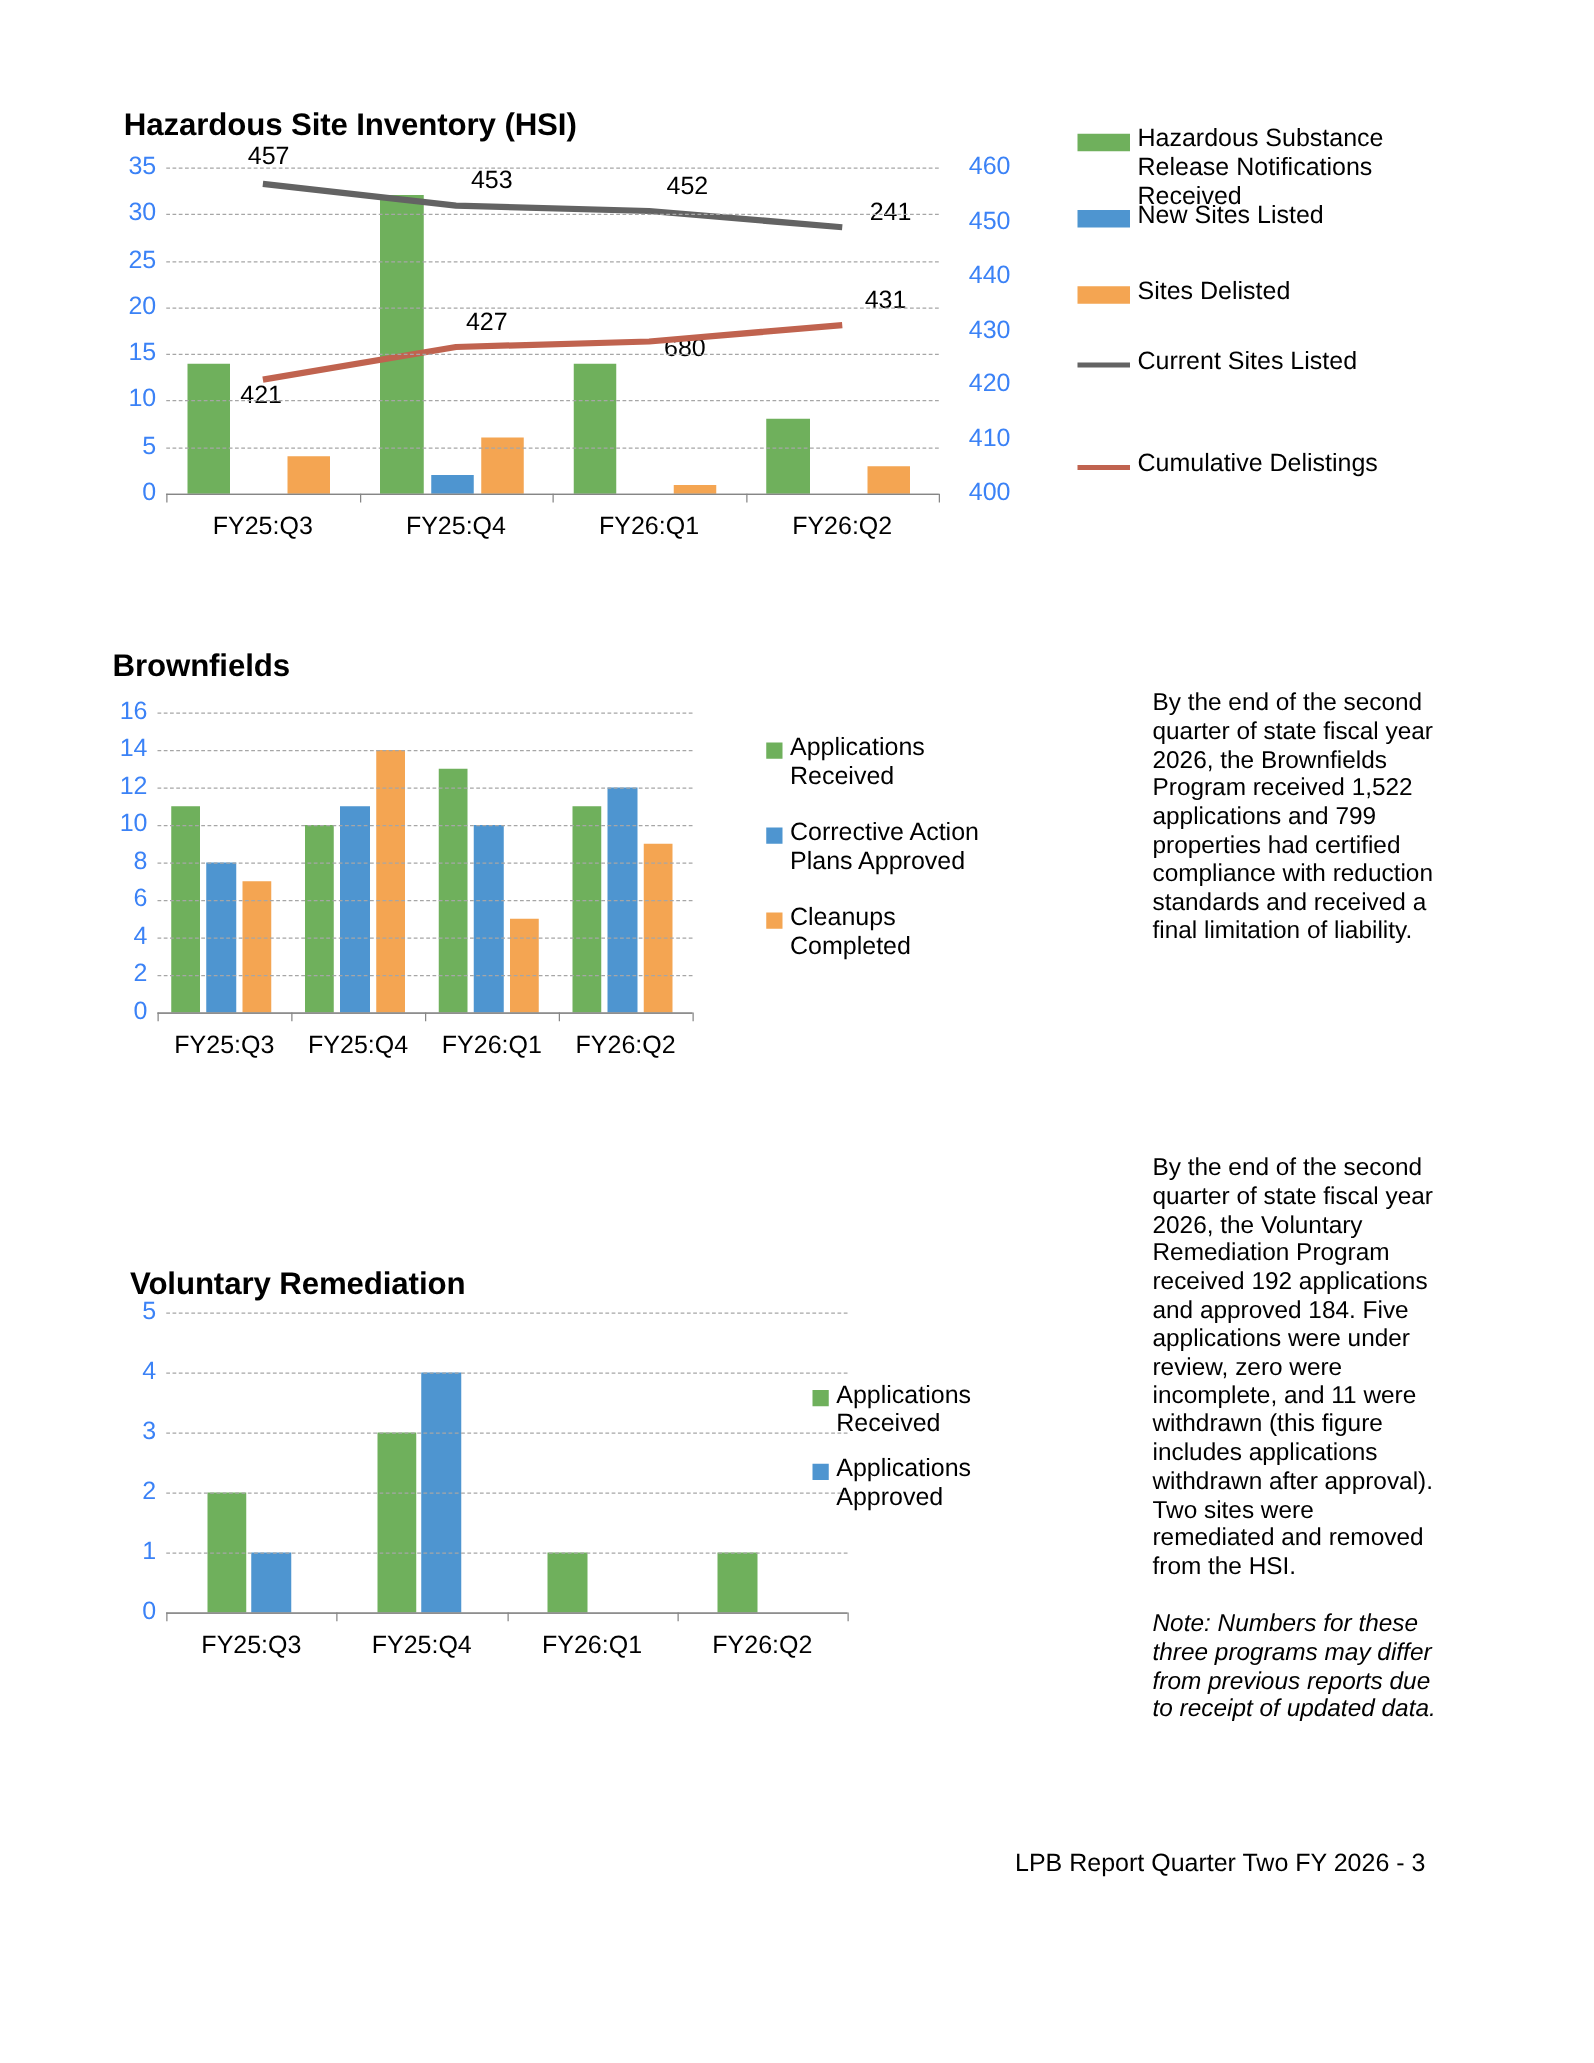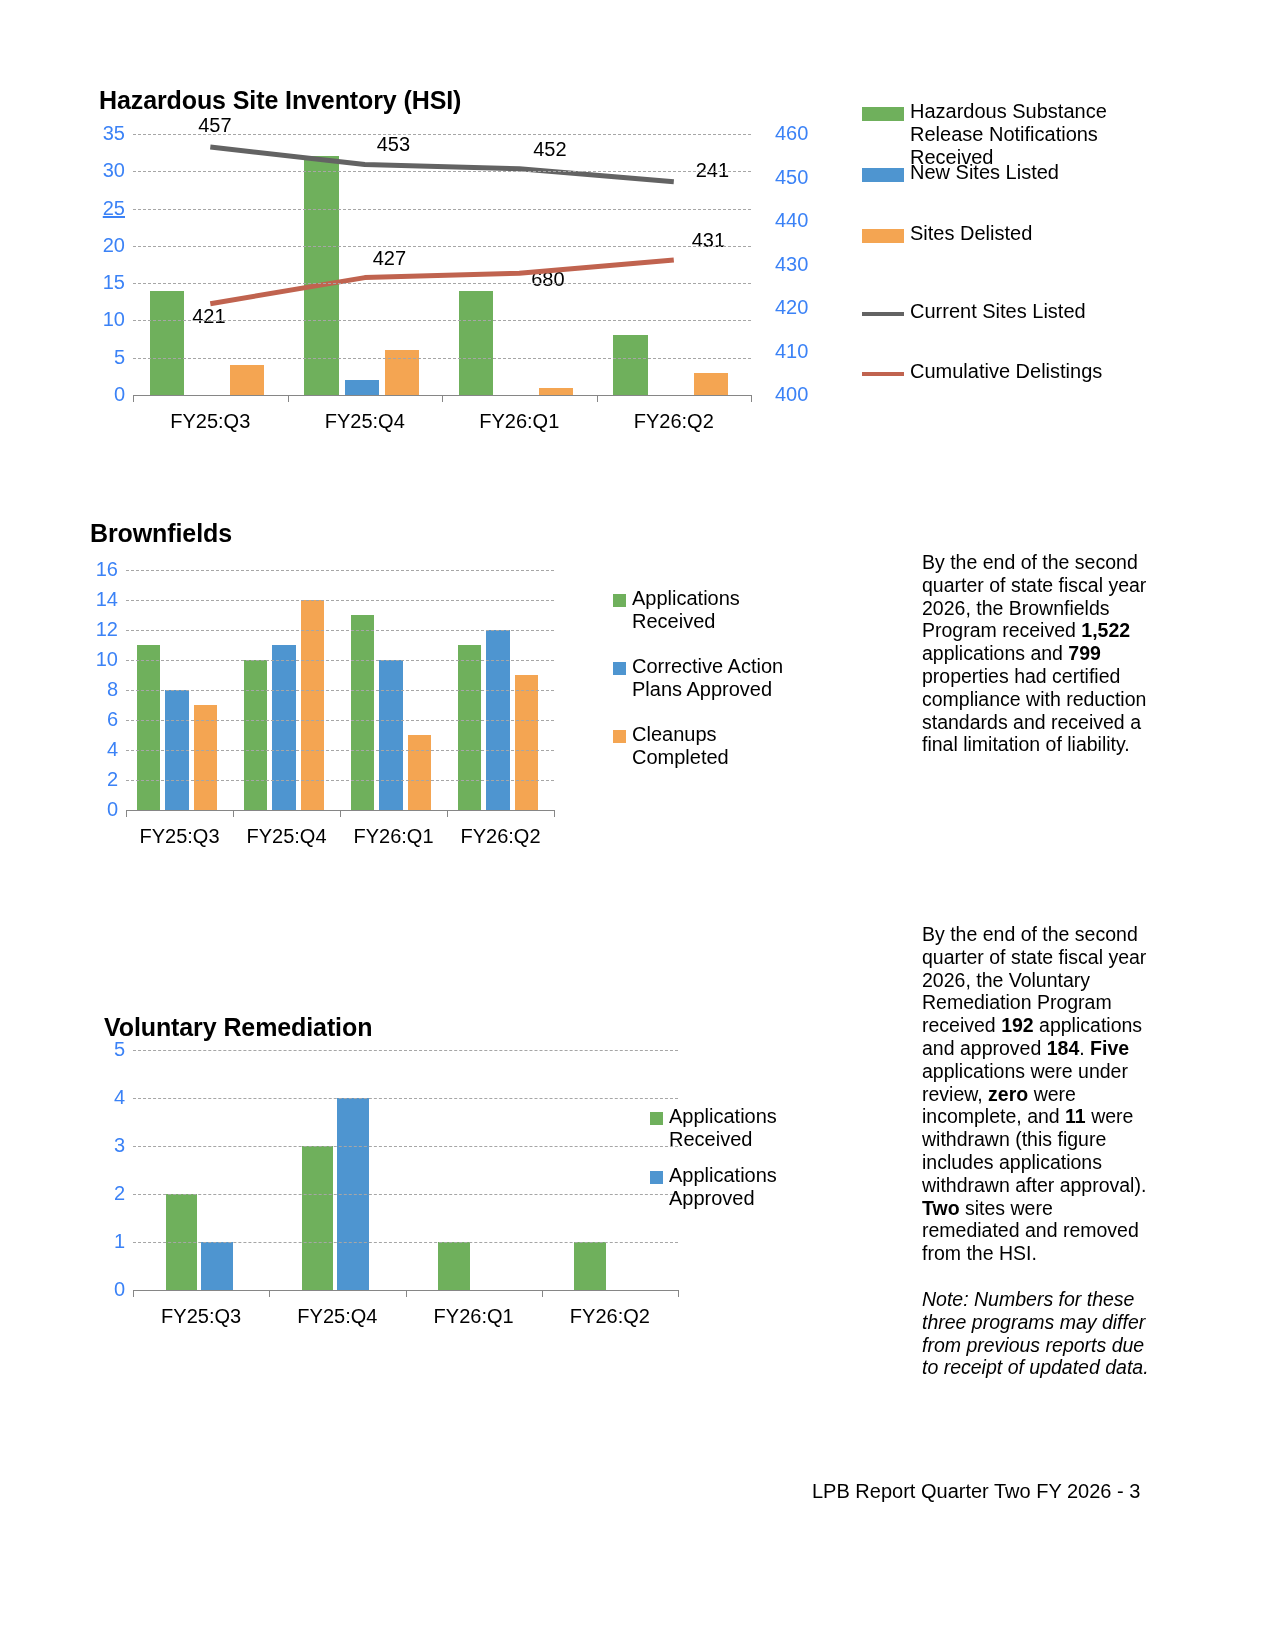--- a/index.html
+++ b/index.html
@@ -91,21 +91,21 @@
   }
 
   
   .sidetext {
     position:absolute;
     font-size:19.5px;
     line-height:22.8px;
     color:#000;
     text-align:left;
   }
-  .sidetext b { font-weight:bold; }
+  .sidetext b { font-weight:normal; }
   .sidetext .note { font-style:italic; display:block; margin-top:23px; }
 
   .footer {
     position:absolute;
     font-size:20px;
     color:#000;
     white-space:nowrap;
   }
 </style>
 </head>
@@ -143,21 +143,21 @@
         <div class="axis-left-lbl" style="left: 75px; top: 384px; width: 50px;">0</div>
         <div class="gridline" style="left: 133px; width: 618px; top: 357.714px;"></div>
         <div class="axis-left-lbl" style="left: 75px; top: 346.714px; width: 50px;">5</div>
         <div class="gridline" style="left: 133px; width: 618px; top: 320.429px;"></div>
         <div class="axis-left-lbl" style="left: 75px; top: 309.429px; width: 50px;">10</div>
         <div class="gridline" style="left: 133px; width: 618px; top: 283.143px;"></div>
         <div class="axis-left-lbl" style="left: 75px; top: 272.143px; width: 50px;">15</div>
         <div class="gridline" style="left: 133px; width: 618px; top: 245.857px;"></div>
         <div class="axis-left-lbl" style="left: 75px; top: 234.857px; width: 50px;">20</div>
         <div class="gridline" style="left: 133px; width: 618px; top: 208.571px;"></div>
-        <div class="axis-left-lbl" style="left: 75px; top: 197.571px; width: 50px; text-decoration: underline;">25</div>
+        <div class="axis-left-lbl" style="left: 75px; top: 197.571px; width: 50px;">25</div>
         <div class="gridline" style="left: 133px; width: 618px; top: 171.286px;"></div>
         <div class="axis-left-lbl" style="left: 75px; top: 160.286px; width: 50px;">30</div>
         <div class="gridline" style="left: 133px; width: 618px; top: 134px;"></div>
         <div class="axis-left-lbl" style="left: 75px; top: 123px; width: 50px;">35</div>
         <div class="axis-right-lbl" style="left: 775px; top: 384px;">400</div>
         <div class="axis-right-lbl" style="left: 775px; top: 340.5px;">410</div>
         <div class="axis-right-lbl" style="left: 775px; top: 297px;">420</div>
         <div class="axis-right-lbl" style="left: 775px; top: 253.5px;">430</div>
         <div class="axis-right-lbl" style="left: 775px; top: 210px;">440</div>
         <div class="axis-right-lbl" style="left: 775px; top: 166.5px;">450</div>
@@ -181,21 +181,21 @@
 Received</span>
         </div>
         <div class="legend-row" style="top: 61px; left: 0px;">
           <span class="sw-bar" style="width: 42px; height: 14px; background: rgb(78, 149, 208); display: inline-block;"></span>
           <span class="legend-text">New Sites Listed</span>
         </div>
         <div class="legend-row" style="top: 122px; left: 0px;">
           <span class="sw-bar" style="width: 42px; height: 14px; background: rgb(244, 165, 82); display: inline-block;"></span>
           <span class="legend-text">Sites Delisted</span>
         </div>
-        <div class="legend-row" style="top: 200px; left: 0px;">
+        <div class="legend-row" style="top: 178px; left: 0px;">
           <span class="sw-line" style="width: 42px; height: 4px; background: rgb(99, 99, 99); display: inline-block;"></span>
           <span class="legend-text">Current Sites Listed</span>
         </div>
         <div class="legend-row" style="top: 260px; left: 0px;">
           <span class="sw-line" style="width: 42px; height: 4px; background: rgb(192, 99, 79); display: inline-block;"></span>
           <span class="legend-text">Cumulative Delistings</span>
         </div>
       </div>
   </div>
 

